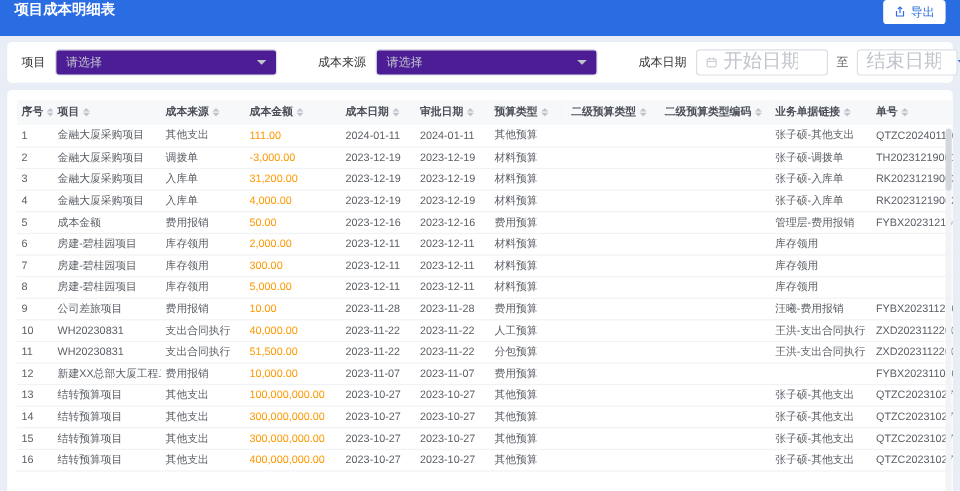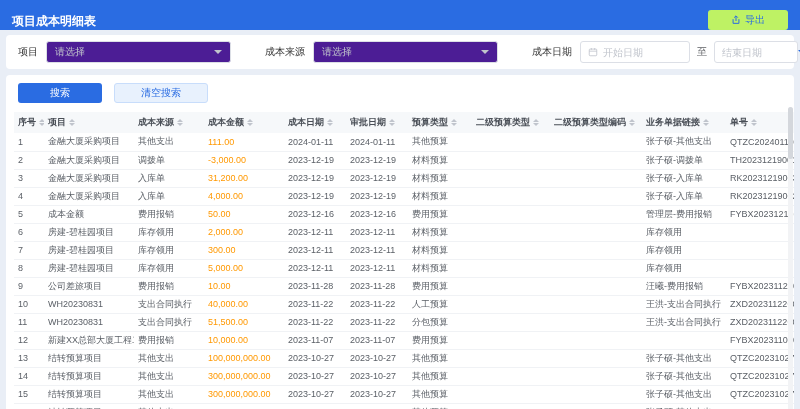--- a/index.html
+++ b/index.html
@@ -7,28 +7,28 @@
   body {
     font-family: "Liberation Sans", "DejaVu Sans", sans-serif;
     background: #e9eef6;
     font-size: 10px;
     color: #333;
   }
 
   
   .topbar {
     height: 30px; background: #2a6ce2;
-    display: flex; align-items: flex-end; justify-content: space-between;
+    display: flex; align-items: flex-start; justify-content: space-between;
     padding: 0 12px;
   }
   .topbar h1 { color: #fff; font-size: 12px; font-weight: bold; }
   .export-btn {
     display: inline-flex; align-items: center; gap: 4px;
-    background: #bef264; color: #2a6ce2; border: none; border-radius: 3px;
-    height: 20px; padding: 0 23px; font-size: 10px; cursor: pointer;
+    background: #ffffff; color: #2a6ce2; border: none; border-radius: 3px;
+    height: 20px; padding: 0 9px; font-size: 10px; cursor: pointer;
     font-family: inherit;
   }
 
   
   .filter-card {
     margin: 5px 6px 0; background: #fff; border-radius: 4px;
     padding: 6px 12px; display: flex; align-items: center;
   }
   .f-item { display: flex; align-items: center; margin-right: 34px; }
   .f-label { font-size: 10px; color: #333; margin-right: 8px; white-space: nowrap; }
@@ -40,22 +40,22 @@
   .caret-down {
     width: 0; height: 0;
     border-left: 4px solid transparent; border-right: 4px solid transparent;
     border-top: 4px solid #c0c4cc;
   }
   .date-box {
     height: 22px; border: 1px solid #dcdfe6; border-radius: 3px;
     display: flex; align-items: center; padding: 0 7px; gap: 5px; background: #fff;
   }
   .date-box input {
-    border: none; outline: none; font-size: 10px; color: #606266;
-    font-family: Liberation Sans, sans-serif; width: 62px; background: transparent;
+    border: none; outline: none; font-size: 16px; color: #606266;
+    font-family: Liberation Mono, monospace; width: 62px; background: transparent;
   }
   .date-box input::placeholder { color: #c0c4cc; }
   .to-label { margin: 0 7px; color: #606266; }
   .expand {
     margin-left: auto; color: #2a6ce2; display: flex; align-items: center;
     gap: 4px; cursor: pointer; white-space: nowrap; font-size: 10px;
   }
   .expand .caret-down { border-top-color: #2a6ce2; }
 
   
@@ -158,24 +158,20 @@
     </div>
   </div>
 
   <div class="expand">
     <span class="caret-down"></span>
 
   </div>
 </div>
 
 <div class="table-card">
-  <div class="btn-row">
-    <button class="btn btn-primary">搜索</button>
-    <button class="btn btn-plain">清空搜索</button>
-  </div>
 
   <table>
     <colgroup>
       <col style="width:30px">
         <col style="width:90px">
         <col style="width:70px">
       <col style="width:80px">
         <col style="width:62px">
         <col style="width:62px">
       <col style="width:64px">

